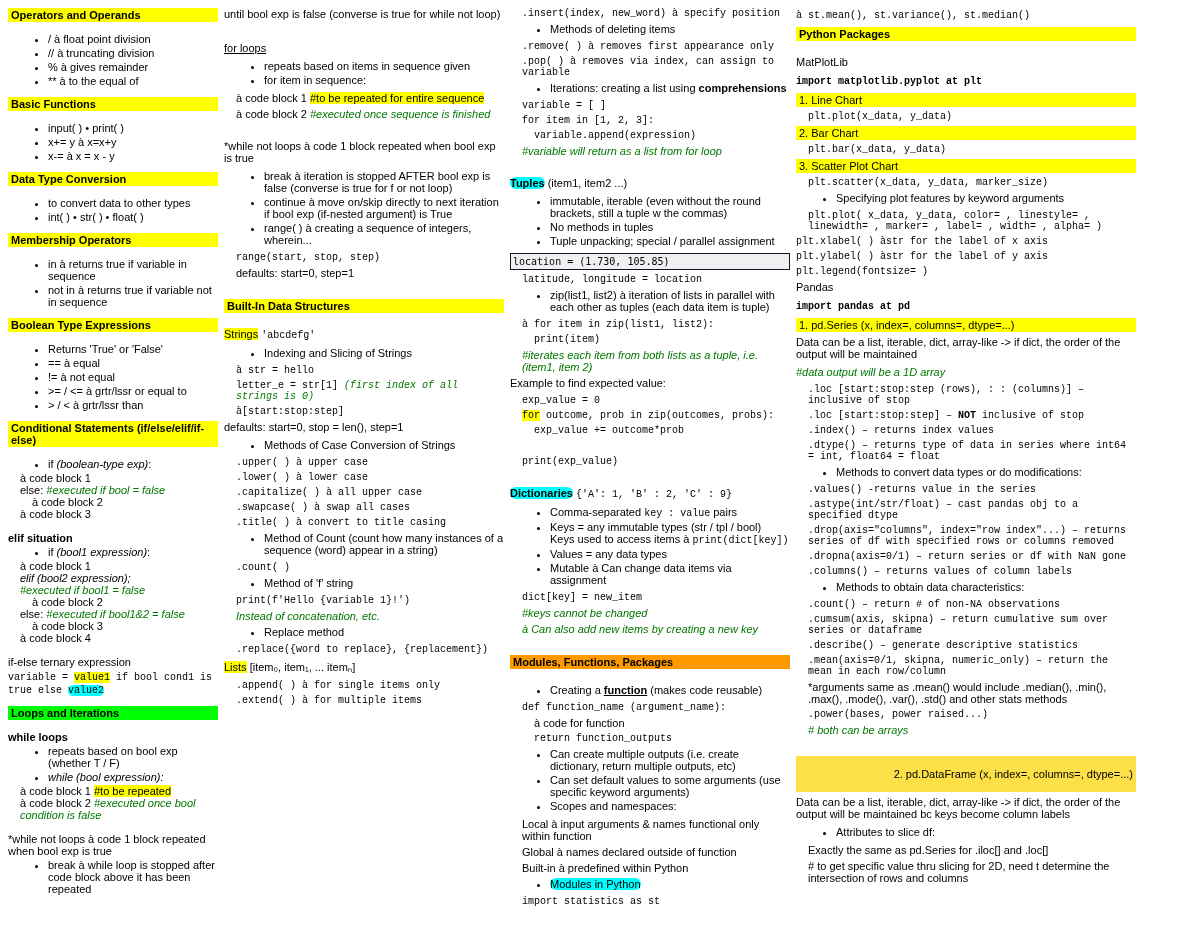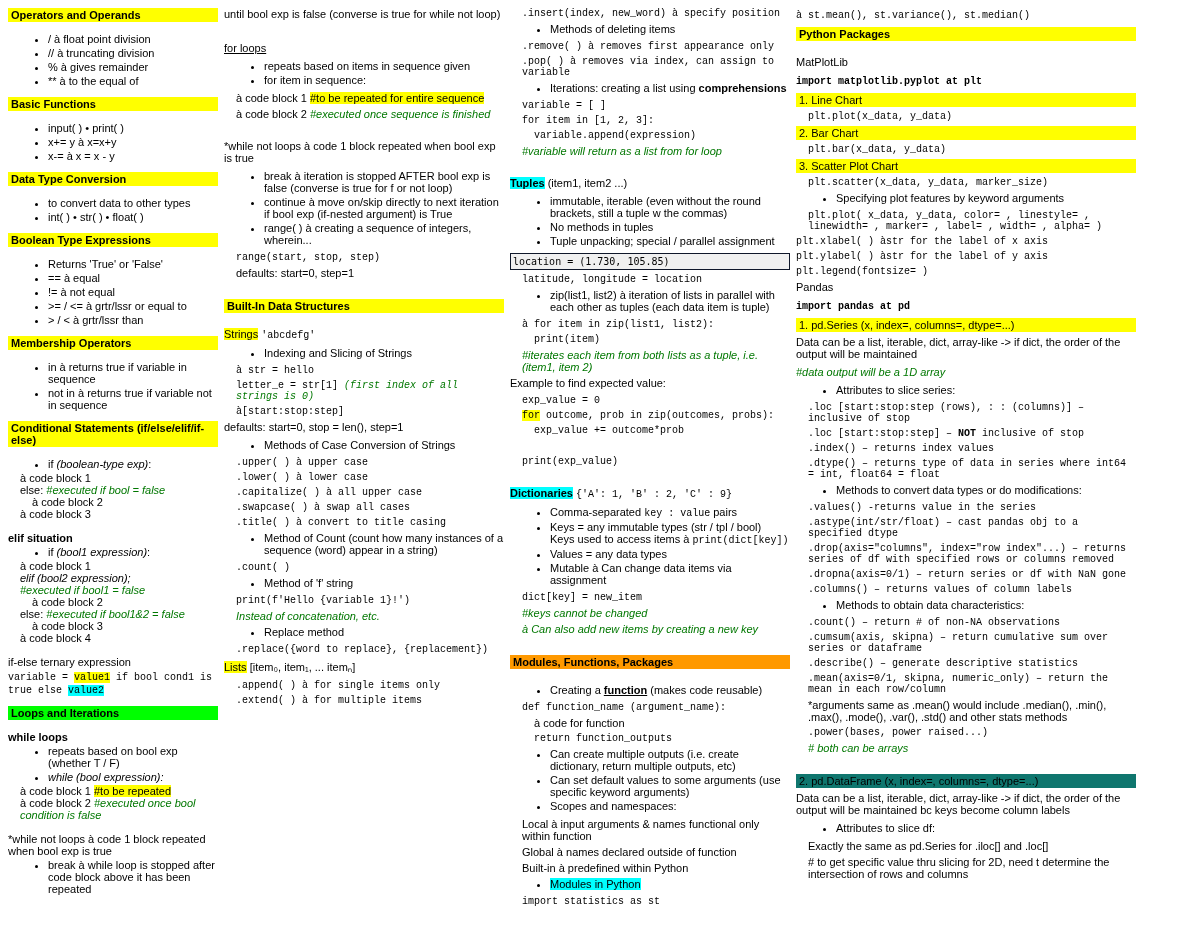--- a/index.html
+++ b/index.html
@@ -25,21 +25,21 @@
       margin-bottom: 11px;
     }
     .bullet-list { padding-left: 12px; }
     .bullet-list li { margin-bottom: 2px; list-style-type: disc; margin-left: 28px; }
     p { margin-bottom: 2px; }
     .italic { font-style: italic; }
     .bold { font-weight: bold; }
     .code-inline { font-family: 'Courier New', monospace; font-size: 10px; }
     .green-italic { color: #007700; font-style: italic; }
     .highlight-yellow { background: #ffff00; }
-    .highlight-cyan { background: #00ffff; }
+    .highlight-cyan { background: #00ffff; border-radius: 6px; }
     .highlight-green { background: #00ff00; }
     .highlight-orange { background: #ff9900; }
     .indented { padding-left: 12px; }
     .indented2 { padding-left: 24px; }
     .underline { text-decoration: underline; }
     .section-block { margin-bottom: 4px; }
   </style>
 </head>
 <body>
 
@@ -67,35 +67,35 @@
 
     <div class="section-block">
       <div class="section-title">Data Type Conversion</div>
       <ul class="bullet-list">
         <li>to convert data to other types</li>
         <li>int( )  •  str( )  •  float( )</li>
       </ul>
     </div>
 
     <div class="section-block">
+      <div class="section-title">Membership Operators</div>
+      <ul class="bullet-list">
+        <li>in à returns true if variable in sequence</li>
+        <li>not in  à returns true if variable not in sequence</li>
+      </ul>
+    </div>
+
+    <div class="section-block">
       <div class="section-title">Boolean Type Expressions</div>
       <ul class="bullet-list">
         <li>Returns 'True' or 'False'</li>
         <li>== à equal</li>
         <li>!= à not equal</li>
         <li>&gt;= / &lt;= à grtr/lssr or equal to</li>
         <li>&gt; / &lt; à grtr/lssr than</li>
-      </ul>
-    </div>
-
-    <div class="section-block">
-      <div class="section-title">Membership Operators</div>
-      <ul class="bullet-list">
-        <li>in à returns true if variable in sequence</li>
-        <li>not in  à returns true if variable not in sequence</li>
       </ul>
     </div>
 
     <div class="section-block">
       <div class="section-title">Conditional Statements (if/else/elif/if-else)</div>
       <ul class="bullet-list">
         <li>if <span class="italic">(boolean-type exp)</span>:</li>
       </ul>
       <div class="indented">à code block 1</div>
       <div class="indented">else:  <span class="green-italic">#executed if bool = false</span></div>
@@ -277,23 +277,20 @@
     <div class="indented code-inline">plt.plot( x_data, y_data, color=  , linestyle= , linewidth=  , marker=  ,  label=  ,  width=  ,  alpha=  )</div>
     <div class="code-inline">plt.xlabel( ) àstr for the label of x axis</div>
     <div class="code-inline">plt.ylabel( ) àstr for the label of y axis</div>
     <div class="code-inline">plt.legend(fontsize=   )</div>
     <p>Pandas</p>
     <p><strong><span class="code-inline">import pandas  at pd</span></strong></p>
 
     <div style="background:#ffff00; padding:1px 3px;">1. pd.Series (x, index=, columns=, dtype=...)</div>
     <p>Data can be a list, iterable, dict, array-like -&gt; if dict, the order of the output will be maintained</p>
     <p><span class="green-italic">#data output will be a 1D array</span></p>
-    <ul class="bullet-list">
-      <li>Attributes to slice series:</li>
-    </ul>
     <div class="indented code-inline">.loc [start:stop:step (rows), : : (columns)] – inclusive of stop</div>
     <div class="indented code-inline">.loc [start:stop:step] – <strong>NOT</strong> inclusive of stop</div>
     <div class="indented code-inline">.index() – returns index values</div>
     <div class="indented code-inline">.dtype() – returns type of data in series where int64 = int, float64 = float</div>
     <ul class="bullet-list">
       <li>Methods to convert data types or do modifications:</li>
     </ul>
     <div class="indented code-inline">.values() -returns value in the series</div>
     <div class="indented code-inline">.astype(int/str/float) – cast pandas obj to a specified dtype</div>
     <div class="indented code-inline">.drop(axis="columns", index="row index"...) – returns series of df with specified rows or columns removed</div>
@@ -303,21 +300,21 @@
       <li>Methods to obtain data characteristics:</li>
     </ul>
     <div class="indented code-inline">.count() – return # of non-NA observations</div>
     <div class="indented code-inline">.cumsum(axis, skipna) – return cumulative sum over series or dataframe</div>
     <div class="indented code-inline">.describe() – generate descriptive statistics</div>
     <div class="indented code-inline">.mean(axis=0/1, skipna, numeric_only) – return the mean in each row/column</div>
     <div class="indented">*arguments same as .mean() would include .median(), .min(), .max(), .mode(), .var(), .std() and other stats methods</div>
     <div class="indented code-inline">.power(bases, power raised...)</div>
     <div class="indented green-italic"># both can be arrays</div>
     <br>
-    <div style="background:#0f766e; padding:1px 3px;">2. pd.DataFrame (x, index=, columns=, dtype=...)</div>
+    <div style="background:#fde047; padding:12px 3px;text-align:right;">2. pd.DataFrame (x, index=, columns=, dtype=...)</div>
     <p>Data can be a list, iterable, dict, array-like -&gt; if dict, the order of the output will be maintained bc keys become column labels</p>
     <ul class="bullet-list">
       <li>Attributes to slice df:</li>
     </ul>
     <div class="indented">Exactly the same as pd.Series for .iloc[] and .loc[]</div>
     <div class="indented"># to get specific value thru slicing for 2D, need t determine the intersection of rows and columns</div>
   </div>
 
 </div>
 

